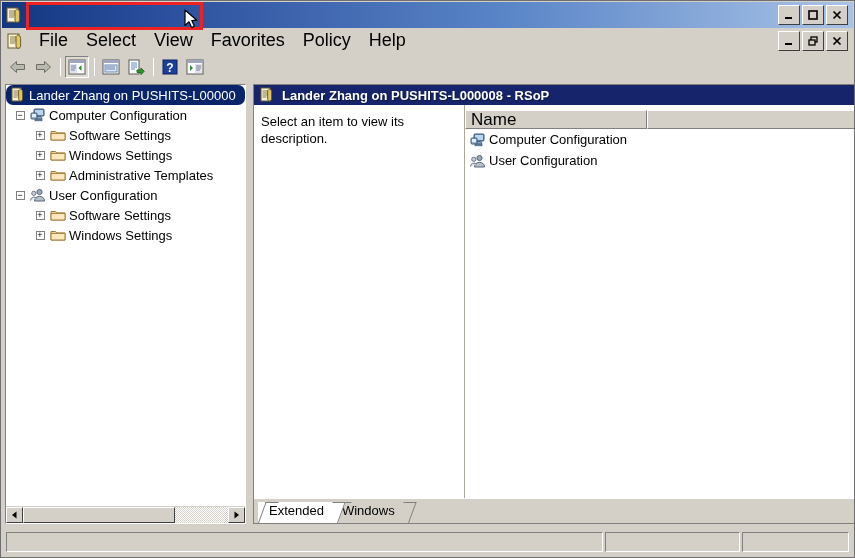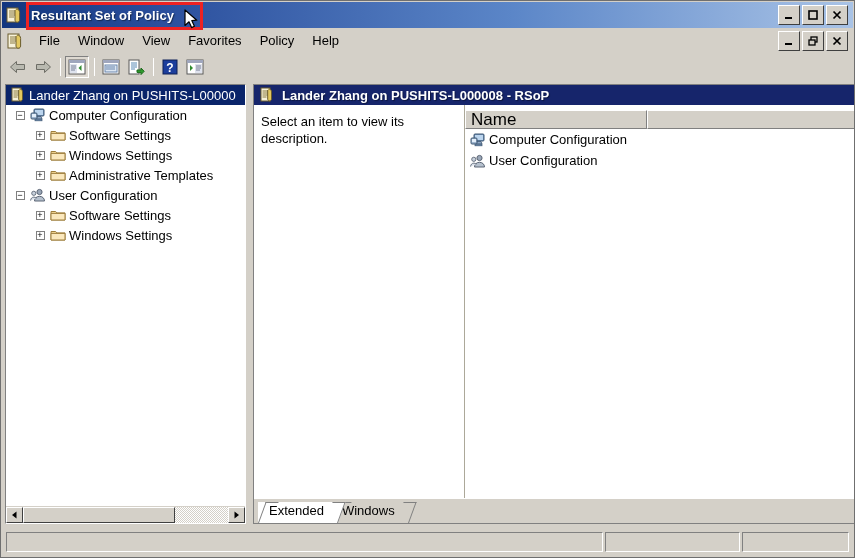--- a/index.html
+++ b/index.html
@@ -71,21 +71,21 @@
   .menubar {
     position: absolute; left: 1px; top: 27px;
     width: 851px; height: 26px;
     background: #d4d0c8;
     display: flex; align-items: center;
     border-bottom: 1px solid #d4d0c8;
   }
   .menu-doc-icon { width: 18px; height: 18px; margin: 0 6px 0 4px; position: relative; flex: 0 0 auto; }
   .menu-item {
     padding: 3px 9px;
-    font-size: 13px; color: #000;
+    font-size: 18px; color: #000;
     white-space: nowrap;
   }
   .menu-spacer { flex: 1 1 auto; }
   .mdi-btns { display: flex; gap: 2px; margin-right: 5px; }
 
   
   .toolbar {
     position: absolute; left: 1px; top: 53px;
     width: 851px; height: 26px;
     background: #d4d0c8;
@@ -127,21 +127,21 @@
     overflow: hidden;
   }
   .tree-inner {
     position: absolute; left: 0; top: 0; right: 0; bottom: 17px;
     overflow: hidden;
     background: #ffffff;
   }
   .tree-row {
     display: flex; align-items: center;
     height: 20px; white-space: nowrap;
-    font-size: 13px; color: #000;
+    font-size: 13px; color: #000; border-radius: 7px;
   }
   .tree-row .lbl { padding-left: 3px; padding-right: 4px; }
   .tree-row.selected {
     background: #0a246a;
   }
   .tree-row.selected .lbl { color: #ffffff; }
   .expander {
     width: 9px; height: 9px;
     border: 1px solid #808080;
     background: #ffffff;
@@ -313,21 +313,20 @@
 <div id="app">
 
   <div class="titlebar">
     <div class="title-appicon">
       <svg width="18" height="18" viewBox="0 0 18 18">
         <rect x="2" y="2" width="11" height="14" fill="#f7f2da" stroke="#6b5d2e" stroke-width="1"></rect>
         <path d="M4 5h7M4 7h7M4 9h7M4 11h5" stroke="#8a7a40" stroke-width="1"></path>
         <path d="M11 3c2.2 0 3.6 1.2 3.6 3.4V14c0 1.3-1 2.2-2.3 2.2-1.3 0-2.3-.9-2.3-2.2V4" fill="#e3c85f" stroke="#6b5d2e" stroke-width="1"></path>
       </svg>
     </div>
-    <div class="title-text">Resultant Set of Policy</div>
     <div class="title-spacer"></div>
     <div class="win-btns">
       <div class="win-btn">
         <svg width="12" height="12" viewBox="0 0 12 12">
             <rect x="2" y="8" width="7" height="2" fill="#000"></rect>
           </svg>
       </div>
       <div class="win-btn">
         <svg width="12" height="12" viewBox="0 0 12 12">
             <rect x="2" y="2" width="8" height="8" fill="none" stroke="#000" stroke-width="1.6"></rect>
@@ -350,21 +349,21 @@
 
   <div class="menubar">
     <div class="menu-doc-icon">
       <svg width="18" height="18" viewBox="0 0 18 18">
         <rect x="2" y="2" width="11" height="14" fill="#f7f2da" stroke="#6b5d2e" stroke-width="1"></rect>
         <path d="M4 5h7M4 7h7M4 9h7M4 11h5" stroke="#8a7a40" stroke-width="1"></path>
         <path d="M11 3c2.2 0 3.6 1.2 3.6 3.4V14c0 1.3-1 2.2-2.3 2.2-1.3 0-2.3-.9-2.3-2.2V4" fill="#e3c85f" stroke="#6b5d2e" stroke-width="1"></path>
       </svg>
     </div>
     <div class="menu-item">File</div>
-    <div class="menu-item">Window</div>
+    <div class="menu-item">Select</div>
     <div class="menu-item">View</div>
     <div class="menu-item">Favorites</div>
     <div class="menu-item">Policy</div>
     <div class="menu-item">Help</div>
     <div class="menu-spacer"></div>
     <div class="mdi-btns">
       <div class="win-btn">
         <svg width="12" height="12" viewBox="0 0 12 12">
             <rect x="2" y="8" width="7" height="2" fill="#000"></rect>
           </svg>

